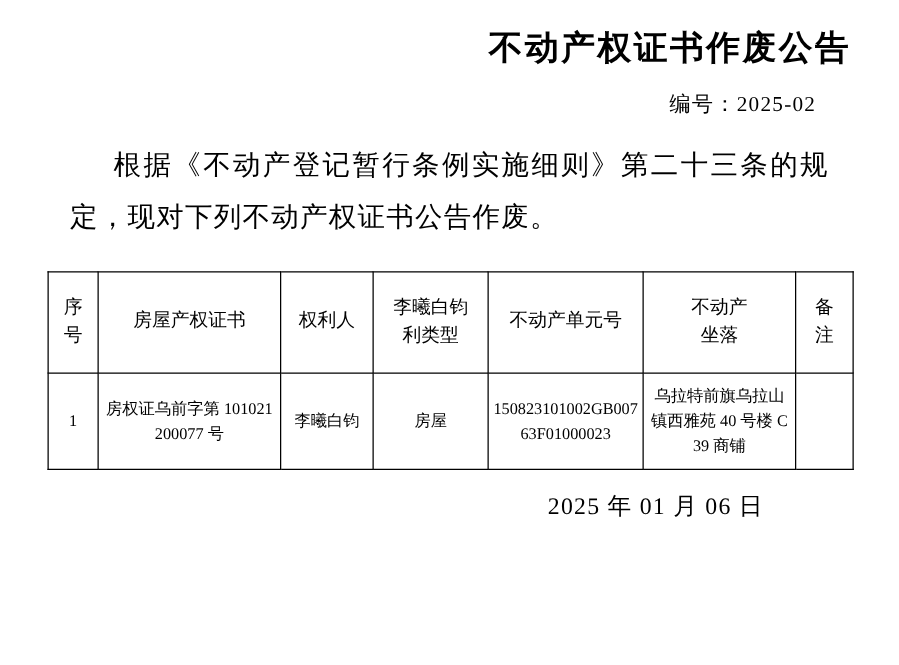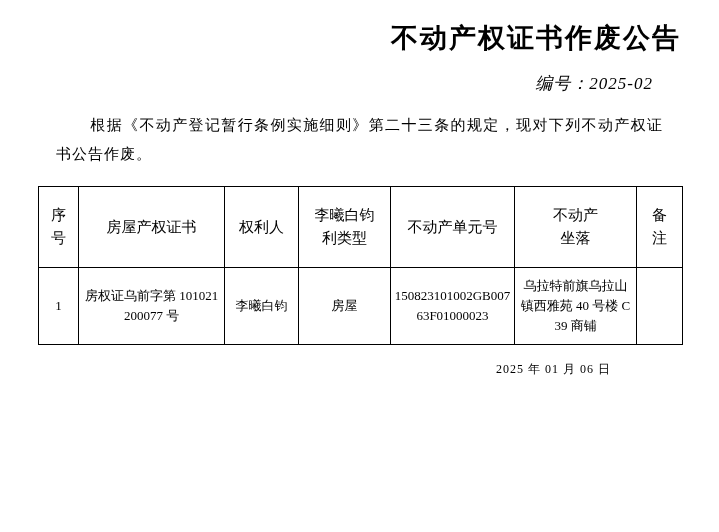--- a/index.html
+++ b/index.html
@@ -29,24 +29,23 @@
     margin-top: 22px;
     margin-bottom: 0;
     line-height: 1.2;
   }
   .doc-number {
     text-align: right;
     font-size: 17px;
     margin-top: 18px;
     padding-right: 28px;
     letter-spacing: 1px;
-    font-style: italic;
   }
   .intro {
-    font-size: 15px;
+    font-size: 22px;
     line-height: 1.9;
     margin-top: 16px;
     text-align: justify;
     text-justify: inter-ideograph;
     padding: 0 18px;
     letter-spacing: 1px;
   }
   .intro .indent {
     display: inline-block;
     width: 34px;
@@ -89,21 +88,21 @@
   }
   .footer-org {
     text-align: right;
     font-size: 17px;
     margin-top: 74px;
     padding-right: 70px;
     letter-spacing: 1px;
   }
   .footer-date {
     text-align: right;
-    font-size: 12px;
+    font-size: 19px;
     margin-top: 16px;
     padding-right: 70px;
     letter-spacing: 1px;
   }
 </style>
 </head>
 <body>
 
 <div class="page">
 

